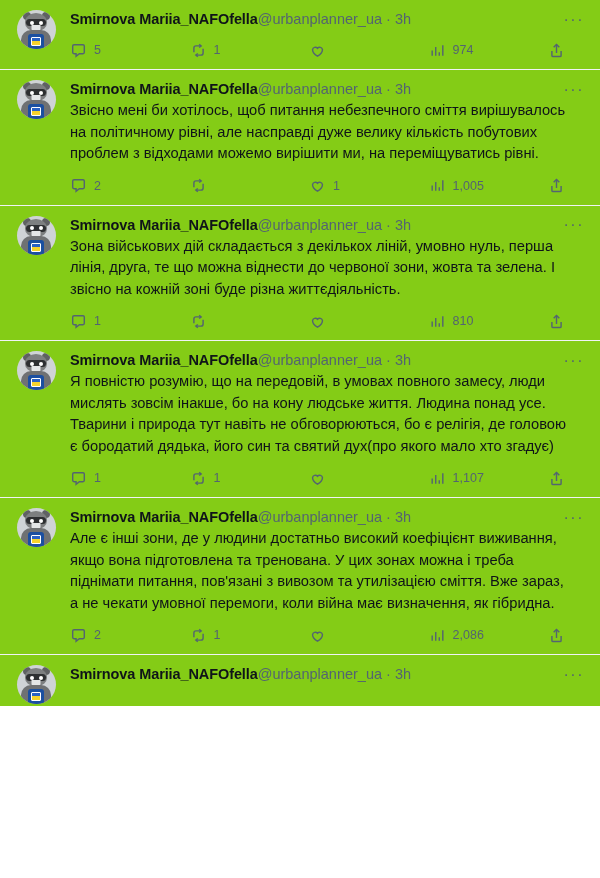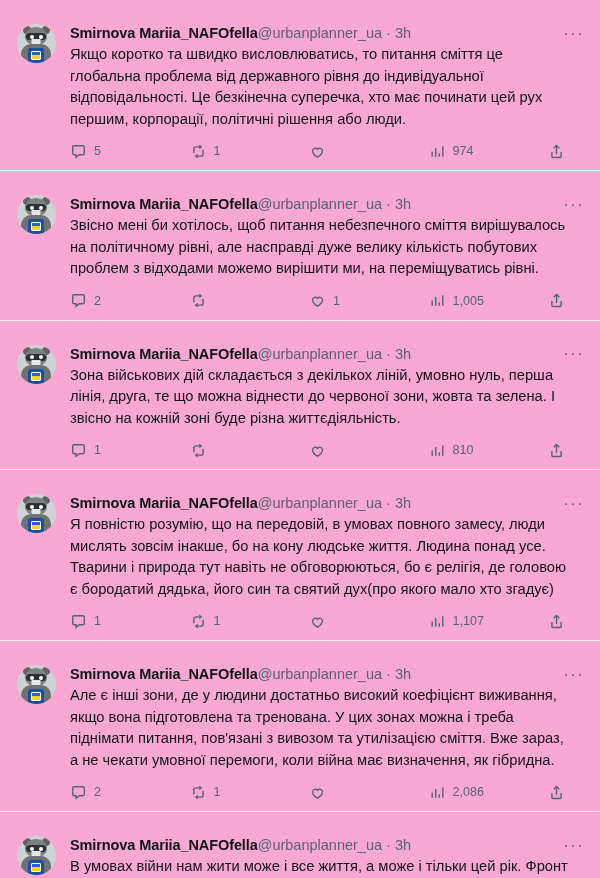--- a/index.html
+++ b/index.html
@@ -14,23 +14,23 @@
     min-height: 878px;
     color: #0f1419;
     -webkit-font-smoothing: antialiased;
   }
   .feed {
     width: 600px;
   }
   .tweet {
     position: relative;
     display: flex;
-    padding: 24px 12px 2px 12px;
+    padding: 10px 12px 2px 12px;
     border-top: 1px solid #eff3f4;
-    background: #f9a8d4;
+    background: #84cc16;
   }
   .tweet.first {
     border-top: none;
   }
   .avatar-col {
     width: 48px;
     flex: 0 0 48px;
     display: flex;
     flex-direction: column;
     align-items: center;
@@ -217,21 +217,20 @@
       </div>
     </div>
     <div class="body-col">
       <div class="tweet-head">
         <span class="name">Smirnova Mariia_NAFOfella</span>
         <span class="handle">@urbanplanner_ua</span>
         <span class="dot">·</span>
         <span class="time">3h</span>
         <span class="more">···</span>
       </div>
-      <p class="tweet-text">Якщо коротко та швидко висловлюватись, то питання сміття це глобальна проблема від державного рівня до індивідуальної відповідальності. Це безкінечна суперечка, хто має починати цей рух першим, корпорації, політичні рішення або люди.</p>
       <div class="actions">
         <div class="action a-reply">
           <span>
               <svg class="ico" viewBox="0 0 24 24" fill="none" stroke="#536471" stroke-width="2">
                 <path d="M3.8 5.7c0-1 .8-1.9 1.9-1.9h12.6c1 0 1.9.8 1.9 1.9v8.9c0 1-.8 1.9-1.9 1.9h-5.1l-4.6 3.6v-3.6H5.7c-1 0-1.9-.8-1.9-1.9V5.7z"></path>
               </svg>
             </span>
           <span class="count">5</span>
         </div>
         <div class="action a-rt">
@@ -597,17 +596,16 @@
       </div>
     </div>
     <div class="body-col">
       <div class="tweet-head">
         <span class="name">Smirnova Mariia_NAFOfella</span>
         <span class="handle">@urbanplanner_ua</span>
         <span class="dot">·</span>
         <span class="time">3h</span>
         <span class="more">···</span>
       </div>
-      <p class="tweet-text">В умовах війни нам жити може і все життя, а може і тільки цей рік. Фронт буде переміщуватись вперед. Території будуть звільнятись. І питання в тому, а хто та як буде ліквідувати наслідки? Дуже легко залишити після себе кіпу сміття та зарити її.</p>
     </div>
   </article>
 
 </div>
 
 </body></html>

